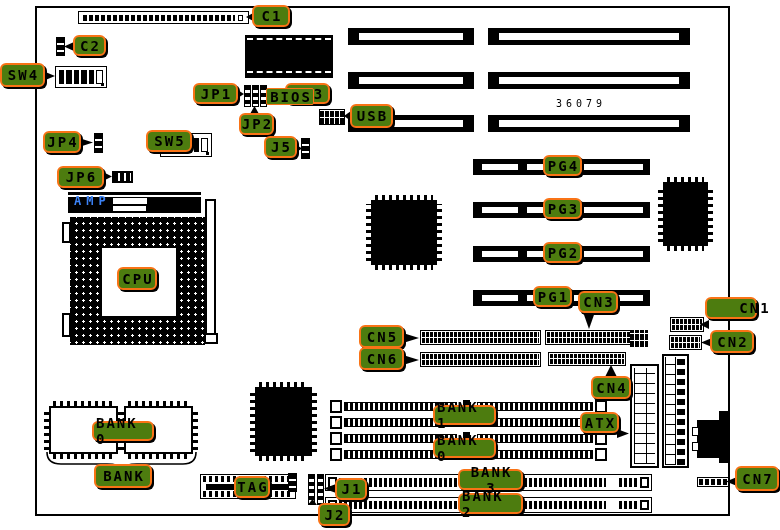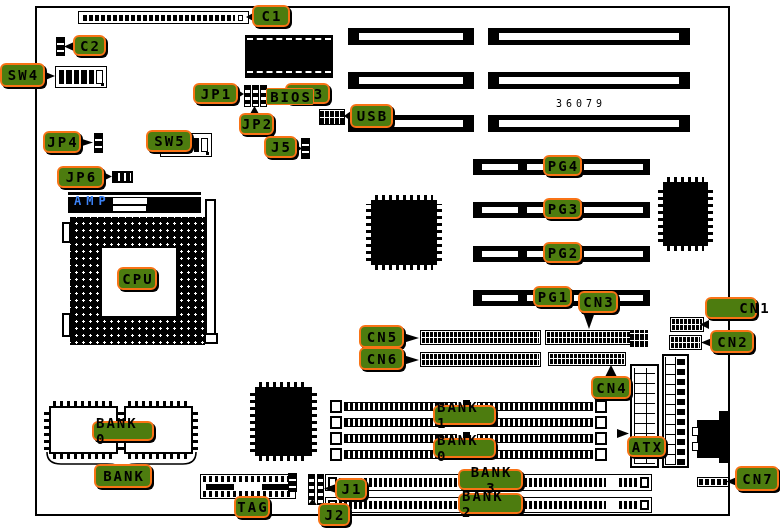--- a/index.html
+++ b/index.html
@@ -356,21 +356,21 @@
   <div class="simm" style="left:330px; top:448px; width:277px; height:13px;">
     <div class="ec l"></div>
       <div class="bar"></div>
       <div class="gap"></div>
       <div class="key"></div>
       <div class="ec r"></div>
     </div>
   <div class="callout" style="left:433px; top:405px; width:63px; height:20px;">BANK 1</div>
   <div class="callout" style="left:433px; top:438px; width:63px; height:20px;">BANK 0</div>
 
-  <div class="callout" style="left:580px; top:436px; width:39px; height:21px;margin-left:47px;">ATX</div>
+  <div class="callout" style="left:580px; top:412px; width:39px; height:21px;">ATX</div>
   <div class="ptr p-r" style="left:617px; top:429px; width:12px; height:9px;"></div>
 
   <div class="dimm" style="left:325px; top:474px; width:327px; height:17px;">
     <div class="bar"></div>
       <div class="g" style="left:57%;"></div>
       <div class="g" style="left:86%;"></div>
     <div class="ec" style="left:2px;"></div>
       <div class="ec" style="right:2px;"></div>
     </div>
   <div class="dimm" style="left:325px; top:497px; width:327px; height:16px;">
@@ -412,21 +412,21 @@
     <path d="M2,0 C2,9 8,12 16,12 L62,12 C70,12 74,13 77,18 C80,13 84,12 92,12 L138,12 C146,12 151,9 151,0" fill="none" stroke="#000" stroke-width="1.6"></path>
   </svg>
   <div class="callout" style="left:94px; top:464px; width:58px; height:24px;">BANK</div>
 
   <div class="tagc" style="left:200px; top:474px; width:96px; height:25px;">
     <div class="rt"></div>
       <div class="rb"></div>
       <div class="m1"></div>
       <div class="m2"></div>
   </div>
-  <div class="callout" style="left:234px; top:496px; width:36px; height:22px;text-align:center;">TAG</div>
+  <div class="callout" style="left:234px; top:476px; width:36px; height:22px;text-align:center;">TAG</div>
 
   <div class="cn7s" style="left:697px; top:477px; width:32px; height:10px;">
       <i></i>
     </div>
   <div class="ptr p-l" style="left:726px; top:477px; width:11px; height:9px;"></div>
   <div class="callout" style="left:735px; top:466px; width:44px; height:25px;">CN7</div>
 
 </div>
 
 </body></html>

